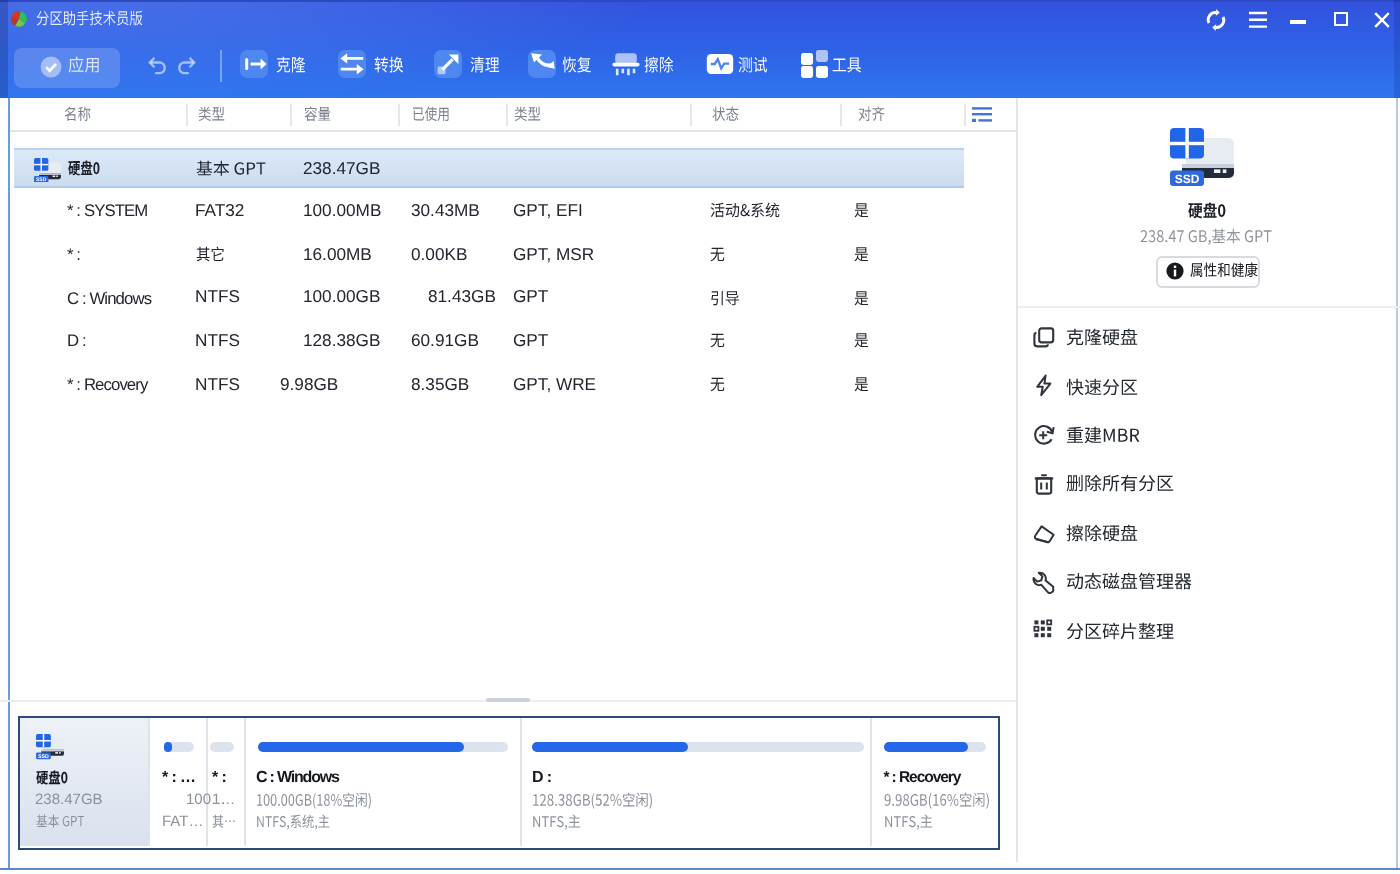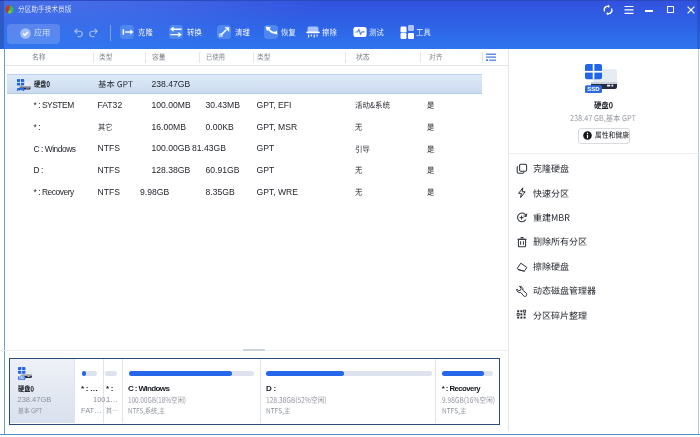--- a/index.html
+++ b/index.html
@@ -278,21 +278,21 @@
 <div style="position:absolute;left:427.0px;top:122.8px">
     <svg width="8" height="10" viewBox="0 -7.04 8 10">
       <g transform="scale(0.9250,1)">
         <path d="M1.9 -4.9H6.1V-4.2H1.9ZM1.9 -5.9H6.1V-5.3H1.9ZM1.3 -6.4V-3.7H6.7V-6.4ZM1.8 -2.4C1.6 -1.2 1.1 -0.3 0.3 0.2C0.4 0.3 0.6 0.5 0.7 0.6C1.3 0.3 1.7 -0.2 2 -0.9C2.6 0.2 3.7 0.5 5.3 0.5H7.5C7.5 0.3 7.6 0 7.7 -0.1C7.3 -0.1 5.6 -0.1 5.3 -0.1C5 -0.1 4.7 -0.1 4.4 -0.1V-1.2H7V-1.8H4.4V-2.7H7.5V-3.2H0.5V-2.7H3.8V-0.2C3.1 -0.4 2.6 -0.8 2.2 -1.5C2.3 -1.8 2.4 -2 2.4 -2.3Z" fill="#23262e"></path>
       </g>
     </svg>
   </div>
 <div style="position:absolute;font:400 8.4px 'Liberation Sans',sans-serif;color:#23262e;line-height:10.4px;white-space:pre;letter-spacing:-0.45px;left:33.5px;top:143.5px;">C : Windows</div>
 <div style="position:absolute;font:400 8.6px 'Liberation Sans',sans-serif;color:#23262e;line-height:10.6px;white-space:pre;left:97.5px;top:143.4px;">NTFS</div>
 <div style="position:absolute;font:400 8.6px 'Liberation Sans',sans-serif;color:#23262e;line-height:10.6px;white-space:pre;left:151.5px;top:143.4px;">100.00GB</div>
-<div style="position:absolute;font:400 8.6px 'Liberation Sans',sans-serif;color:#23262e;line-height:10.6px;white-space:pre;left:192px;top:143.4px;">81.43GB</div>
+<div style="position:absolute;font:400 8.6px 'Liberation Sans',sans-serif;color:#23262e;line-height:10.6px;white-space:pre;left:214px;top:143.4px;">81.43GB</div>
 <div style="position:absolute;font:400 8.6px 'Liberation Sans',sans-serif;color:#23262e;line-height:10.6px;white-space:pre;left:256.5px;top:143.4px;">GPT</div>
 <div style="position:absolute;left:355.4px;top:144.5px">
     <svg width="16" height="10" viewBox="0 -7.04 16 10">
       <g transform="scale(0.9250,1)">
         <path d="M6.3 -6.6V0.6H6.9V-6.6ZM1.1 -4.5C1 -3.8 0.9 -2.8 0.7 -2.2H3.7C3.6 -0.8 3.5 -0.2 3.3 -0.1C3.2 -0 3.1 0 3 0C2.8 0 2.2 -0 1.7 -0.1C1.8 0.1 1.9 0.4 1.9 0.6C2.4 0.6 2.9 0.6 3.2 0.6C3.5 0.6 3.6 0.5 3.8 0.3C4.1 0.1 4.2 -0.7 4.4 -2.5C4.4 -2.6 4.4 -2.7 4.4 -2.7H1.4C1.5 -3.1 1.6 -3.6 1.7 -4H4.3V-6.4H0.9V-5.8H3.8V-4.5Z M9.7 -1.5C10.2 -1 10.8 -0.4 11 -0L11.4 -0.4C11.2 -0.8 10.6 -1.4 10.2 -1.8H13.2V-0.1C13.2 0 13.1 0.1 13 0.1C12.8 0.1 12.2 0.1 11.7 0.1C11.7 0.2 11.8 0.4 11.9 0.6C12.6 0.6 13.1 0.6 13.4 0.5C13.7 0.4 13.8 0.3 13.8 -0.1V-1.8H15.6V-2.3H13.8V-3H13.2V-2.3H8.5V-1.8H10ZM9.1 -6.2V-4.1C9.1 -3.3 9.5 -3.2 10.8 -3.2C11.1 -3.2 13.7 -3.2 14 -3.2C15 -3.2 15.3 -3.3 15.4 -4.2C15.2 -4.2 14.9 -4.3 14.8 -4.4C14.7 -3.8 14.6 -3.6 14 -3.6C13.4 -3.6 11.2 -3.6 10.8 -3.6C9.9 -3.6 9.7 -3.7 9.7 -4.1V-4.5H14.6V-6.4H9.1ZM9.7 -5.9H14V-5H9.7Z" fill="#23262e"></path>
       </g>
     </svg>
   </div>
 <div style="position:absolute;left:427.0px;top:144.5px">
     <svg width="8" height="10" viewBox="0 -7.04 8 10">

